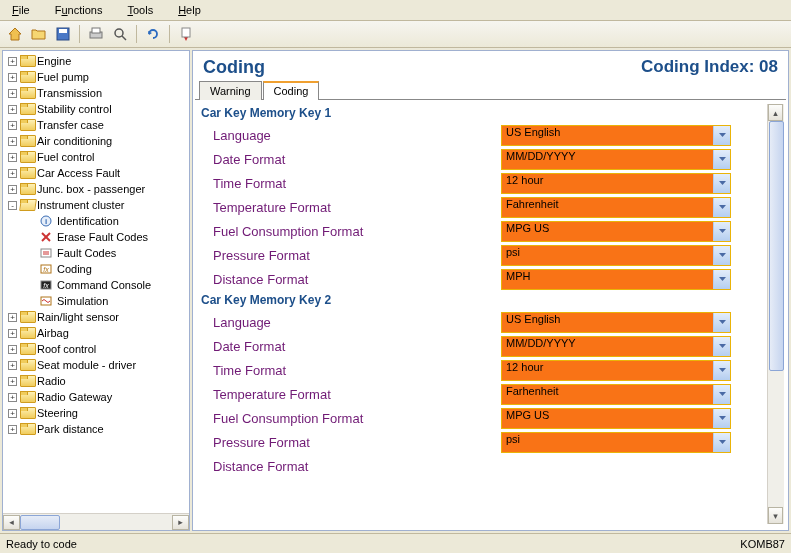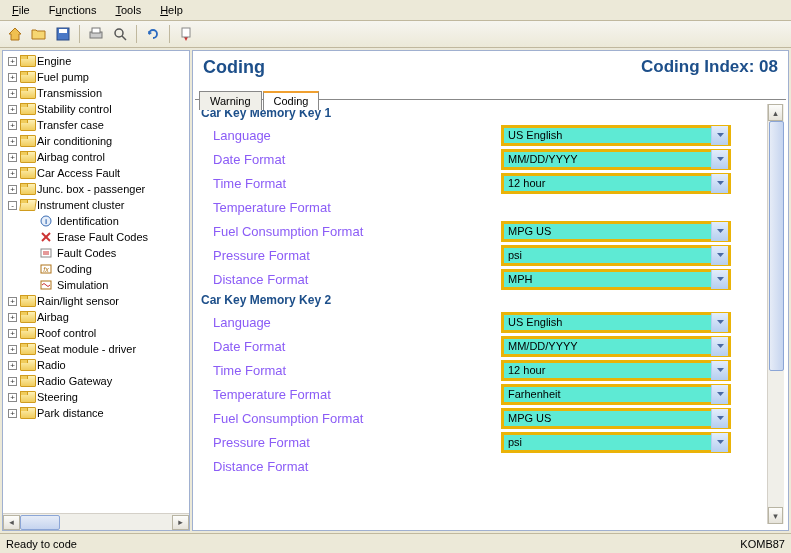--- a/index.html
+++ b/index.html
@@ -9,21 +9,21 @@
     background: #ece9d8;
     width: 791px;
     height: 553px;
     overflow: hidden;
     display: flex;
     flex-direction: column;
   }
   .menubar {
     background: #ece9d8;
     display: flex;
-    gap: 3px;
+    gap: 9px;
     padding: 2px 4px;
     border-bottom: 1px solid #c0b89e;
   }
   .menu-item {
     padding: 2px 8px;
     cursor: default;
   }
   .mnemonic { text-decoration: underline; }
   .toolbar {
     background: linear-gradient(#f6f5f0, #ece9d8);
@@ -161,21 +161,21 @@
     position: relative;
   }
   .tab {
     padding: 3px 10px;
     font-size: 11px;
     border: 1px solid #888;
     background: #f0efe9;
     border-bottom: none;
     margin-right: 1px;
     position: relative;
-    top: 11px;
+    top: 1px;
   }
   .tab.active {
     background: #fff;
     border-top: 2px solid #f0a030;
     padding-top: 2px;
     z-index: 2;
   }
   .tab-content {
     flex: 1;
     border-top: 1px solid #888;
@@ -193,32 +193,31 @@
     font-size: 12px;
     padding: 2px 0 3px 0;
   }
   .form-row {
     display: flex;
     align-items: center;
     height: 24px;
   }
   .form-label {
     width: 300px;
-    color: #8b5cf6;
+    color: #701a75;
     font-size: 13px;
     padding-left: 12px;
   }
   .form-select {
     flex: 1;
     max-width: 230px;
     height: 21px;
-    border: 3px solid #eab308;
-    background: #5eead4;
-    display: flex;
-    align-items: center;
+    border: 1px solid #eab308;
+    background: #f97316;
+    display: flex;
     margin-right: 2px;
   }
   .sel-text { flex: 1; padding: 0 4px; font-size: 11px; }
   .sel-btn {
     width: 17px; height: 19px;
     background: linear-gradient(#e3edfb,#b5cef0);
     border-left: 1px solid #b5cef0;
     display: flex; align-items: center; justify-content: center;
   }
   .content-scrollbar-v {
@@ -332,21 +331,21 @@
           <span class="node-label">Transfer case</span>
         </div>
         <div class="node">
           <span class="expander">+</span>
           <span class="folder-icon"></span>
           <span class="node-label">Air conditioning</span>
         </div>
         <div class="node">
           <span class="expander">+</span>
           <span class="folder-icon"></span>
-          <span class="node-label">Airbag control</span>
+          <span class="node-label">Fuel control</span>
         </div>
         <div class="node">
           <span class="expander">+</span>
           <span class="folder-icon"></span>
           <span class="node-label">Car Access Fault</span>
         </div>
         <div class="node">
           <span class="expander">+</span>
           <span class="folder-icon"></span>
           <span class="node-label">Junc. box - passenger</span>
@@ -394,20 +393,30 @@
               <rect x="1" y="2" width="10" height="8" fill="#fff" stroke="#b0751a"></rect>
               <text x="6" y="9" text-anchor="middle" font-size="7" fill="#b0751a" font-style="italic">fx</text>
             </svg>
           </span>
           <span class="node-label">Coding</span>
         </div>
         <div class="node child">
           <span class="expander blank"></span>
           <span class="child-icon">
             <svg width="12" height="12">
+              <rect x="1" y="2" width="10" height="8" fill="#222" stroke="#888"></rect>
+              <text x="6" y="9" text-anchor="middle" font-size="7" fill="#fff" font-style="italic">fx</text>
+            </svg>
+          </span>
+          <span class="node-label">Command Console</span>
+        </div>
+        <div class="node child">
+          <span class="expander blank"></span>
+          <span class="child-icon">
+            <svg width="12" height="12">
               <rect x="1" y="2" width="10" height="8" fill="#fff" stroke="#b0751a"></rect>
               <path d="M2 6 Q4 3 6 6 T10 6" fill="none" stroke="#c33"></path>
             </svg>
           </span>
           <span class="node-label">Simulation</span>
         </div>
         <div class="node">
           <span class="expander">+</span>
           <span class="folder-icon"></span>
           <span class="node-label">Rain/light sensor</span>
@@ -497,20 +506,28 @@
               <span class="sel-text">12 hour</span>
               <span class="sel-btn">
                 <svg width="7" height="4">
                   <path d="M0 0 L7 0 L3.5 4 Z" fill="#4a6aa5"></path>
                 </svg>
               </span>
             </div>
           </div>
           <div class="form-row">
             <div class="form-label">Temperature Format</div>
+            <div class="form-select">
+              <span class="sel-text">Fahrenheit</span>
+              <span class="sel-btn">
+                <svg width="7" height="4">
+                  <path d="M0 0 L7 0 L3.5 4 Z" fill="#4a6aa5"></path>
+                </svg>
+              </span>
+            </div>
           </div>
           <div class="form-row">
             <div class="form-label">Fuel Consumption Format</div>
             <div class="form-select">
               <span class="sel-text">MPG US</span>
               <span class="sel-btn">
                 <svg width="7" height="4">
                   <path d="M0 0 L7 0 L3.5 4 Z" fill="#4a6aa5"></path>
                 </svg>
               </span>

